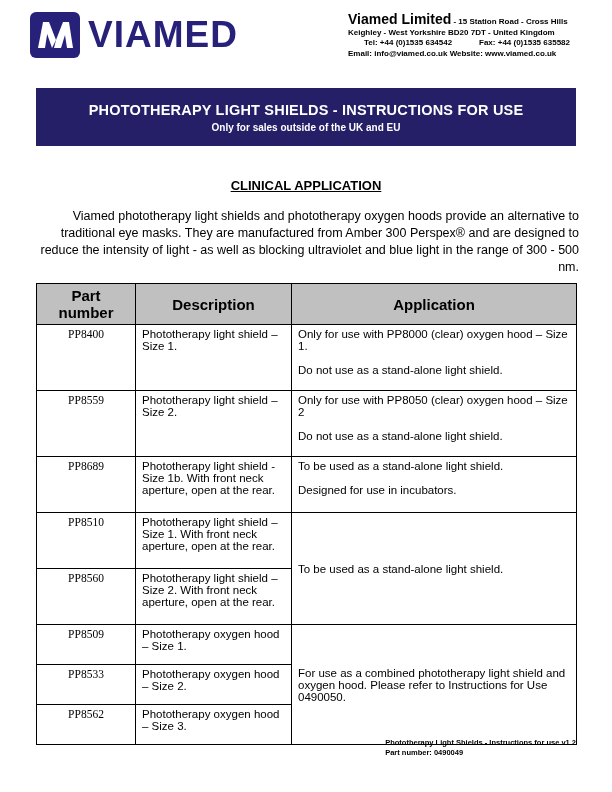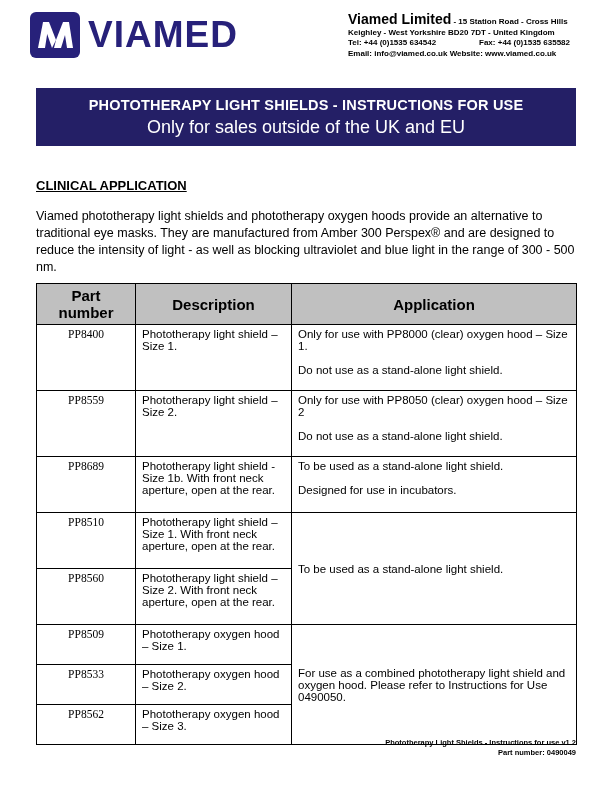--- a/index.html
+++ b/index.html
@@ -16,63 +16,63 @@
   .logo-box{width:50px;height:46px;}
   .brand-text{
     font-size:37px;font-weight:bold;letter-spacing:1px;
     color:#27217a;line-height:46px;
   }
   .address{
     position:absolute;right:2px;top:2px;width:232px;
     font-size:8px;font-weight:bold;line-height:10.5px;color:#000;
   }
   .address .co-name{font-size:14px;}
-  .address .telfax{display:flex;justify-content:space-between;padding-right:10px;}
+  .address .telfax{display:flex;justify-content:space-between;padding-right:10px;margin-left:16px;}
 
   
   .banner{
     position:absolute;top:88px;left:36px;width:540px;height:58px;
     background:#241f66;color:#fff;text-align:center;
     display:flex;flex-direction:column;justify-content:center;gap:4px;
     box-sizing:border-box;
   }
   .banner-title{font-size:14.5px;font-weight:bold;letter-spacing:0.2px;}
-  .banner-subtitle{font-size:18px;font-weight:normal;}
+  .banner-subtitle{font-size:10px;font-weight:bold;}
 
   
   .section-heading{
     position:absolute;top:178px;left:36px;width:540px;
-    text-align:left;font-size:13px;font-weight:bold;text-decoration:underline;
+    text-align:center;font-size:13px;font-weight:bold;text-decoration:underline;
   }
 
   
   .intro{
     position:absolute;top:208px;left:36px;width:543px;
-    font-size:12.5px;line-height:17px;
+    font-size:12.5px;line-height:17px;text-align:right;
   }
 
   
   .tbl-wrap{position:absolute;top:283px;left:36px;width:540px;}
   table{border-collapse:collapse;width:100%;table-layout:fixed;font-size:11.5px;}
   th,td{border:1px solid #000;padding:3px 6px;box-sizing:border-box;}
   th{background:#c0c0c0;font-weight:bold;text-align:center;font-size:15px;height:18px;}
   col.c-part{width:99px;}
   col.c-desc{width:156px;}
   col.c-app{width:285px;}
   td.part{text-align:center;vertical-align:top;font-family:Liberation Serif, serif;}
   td.desc{vertical-align:top;}
   td.app{vertical-align:top;white-space:pre-line;}
   td.app.merged{vertical-align:middle;}
   tr.h-tall{height:66px;}
   tr.h-med{height:56px;margin-left:43px;}
   tr.h-small{height:40px;}
 
   
   .footer{
-    position:absolute;top:738px;right:36px;text-align:right;
+    position:absolute;top:738px;right:36px;text-align:left;
     font-size:7.5px;font-weight:bold;line-height:9.5px;
   }
 </style>
 </head>
 <body>
 
 <div class="page">
 
   <div class="header">
     <div class="logo-wrap">

